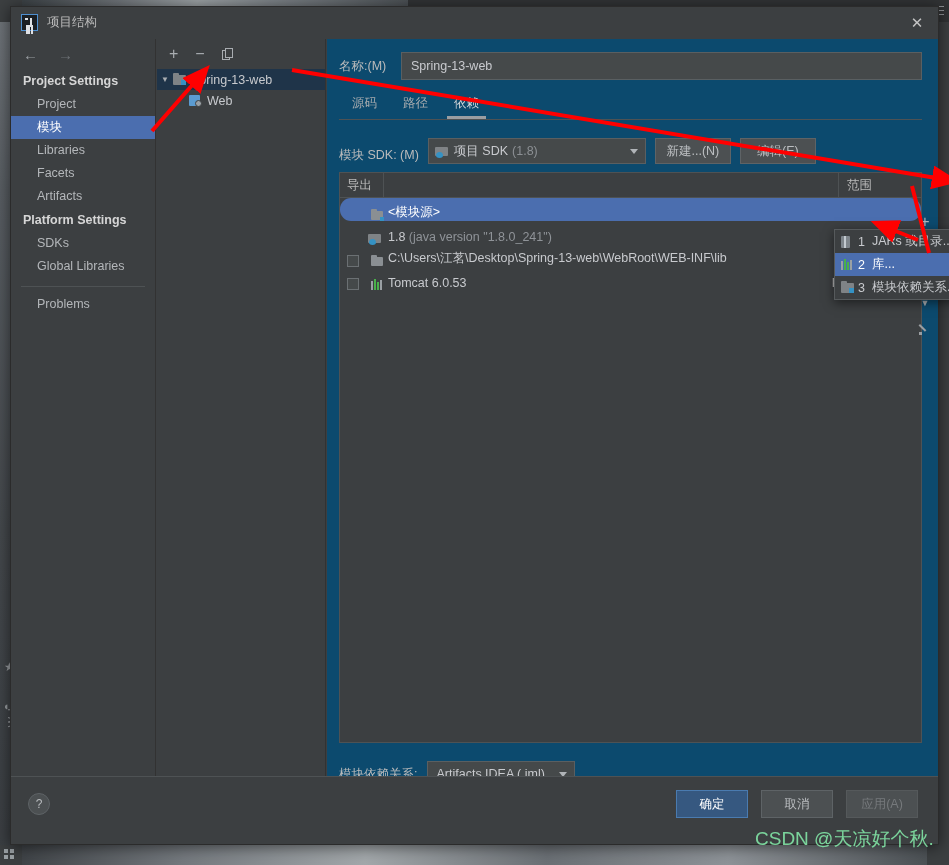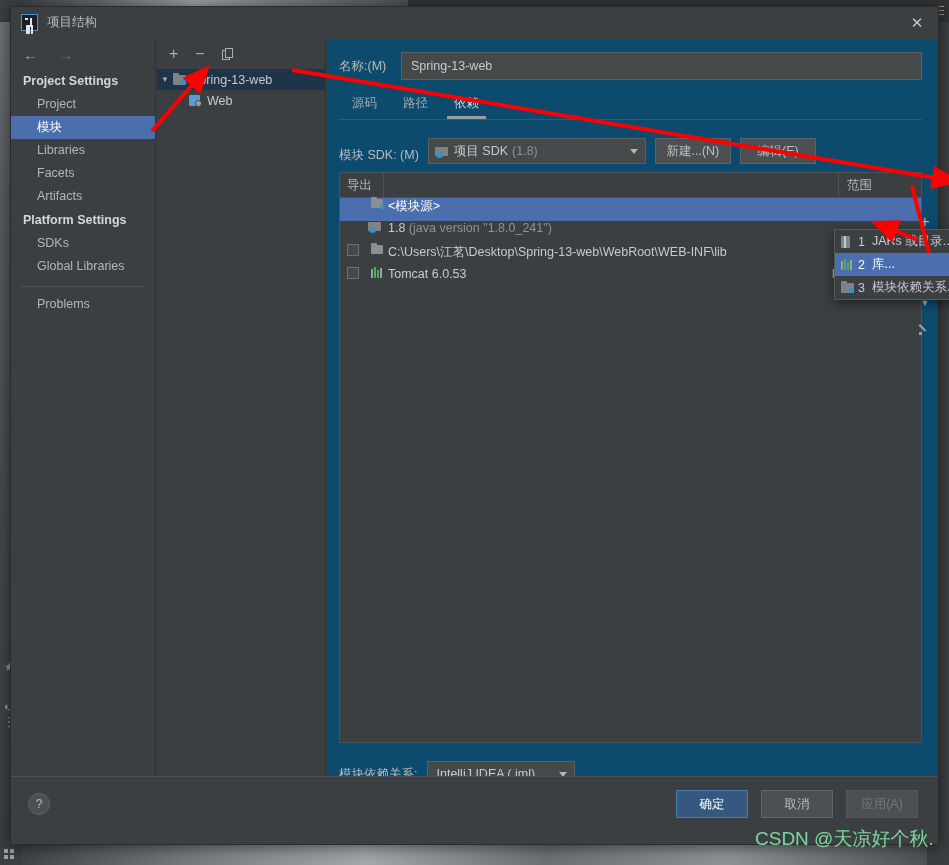--- a/index.html
+++ b/index.html
@@ -174,21 +174,21 @@
   }
   .th-export { width:44px; font-size:12.5px; color:#bbbbbb; padding-left:7px; border-right:1px solid #4e5254; height:100%; line-height:24px; }
   .th-mid { flex:1; height:100%; border-right:1px solid #4e5254; }
   .th-scope { width:82px; font-size:12.5px; color:#bbbbbb; padding-left:8px; line-height:24px; }
 
   .list-wrap {
     position:relative; margin:0 16px 0 12px; height:545px;
     background:#3c3f41; border:1px solid #4e5254; border-top:none;
   }
   .row {
-    display:flex; align-items:flex-start; height:23px; font-size:12.5px; color:#c8cace; position:relative;
+    display:flex; align-items:flex-end; height:23px; font-size:12.5px; color:#c8cace; position:relative;border-radius:11px;
   }
   .row.selected { background:#4b6eaf; color:#ffffff; }
   .row-check {
     width:26px; display:flex; justify-content:center; align-items:center; flex:0 0 auto;
   }
   .cbox { width:12px; height:12px; border:1px solid #6b7073; background:#45494a; }
   .row-ico { width:22px; display:flex; align-items:center; justify-content:center; flex:0 0 auto; }
   .row-text { flex:1; }
   .row-text .dim { color:#8f9398; }
   .row-scope { width:96px; text-align:right; padding-right:26px; font-size:12.5px; color:#bbbbbb; position:relative; }
@@ -471,21 +471,21 @@
           <div class="edge-btn" style="margin-top:-11px;">+</div>
           <div class="edge-btn" style="margin-top:55px; font-size:9px;">▼</div>
           <div class="edge-btn">
               <span class="pencil"></span>
             </div>
         </div>
 
         <div class="storage-row">
           <div class="storage-label">模块依赖关系:</div>
           <div class="storage-combo">
-            <span>IntelliJ IDEA (.iml)</span>
+            <span>Artifacts IDEA (.iml)</span>
             <span class="combo-arrow"></span>
           </div>
         </div>
 
       </div>
 
       <div class="popup">
         <div class="popup-item">
           <span class="pi-ico">
               <span class="ico-jar"></span>

